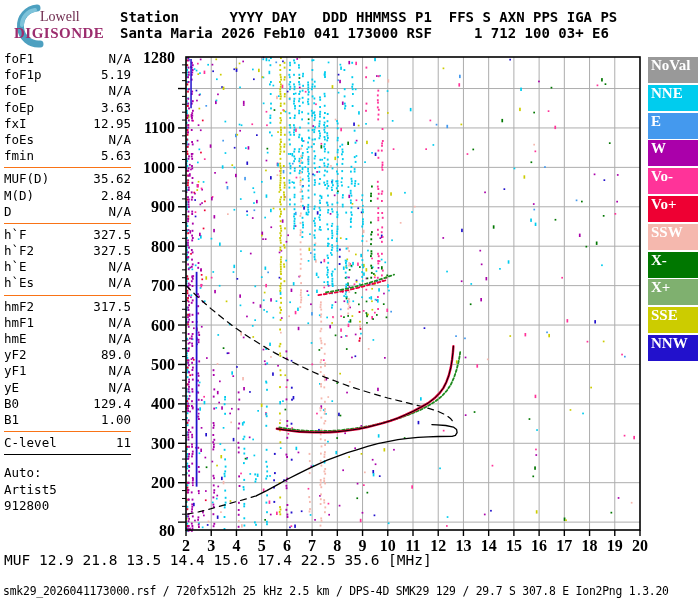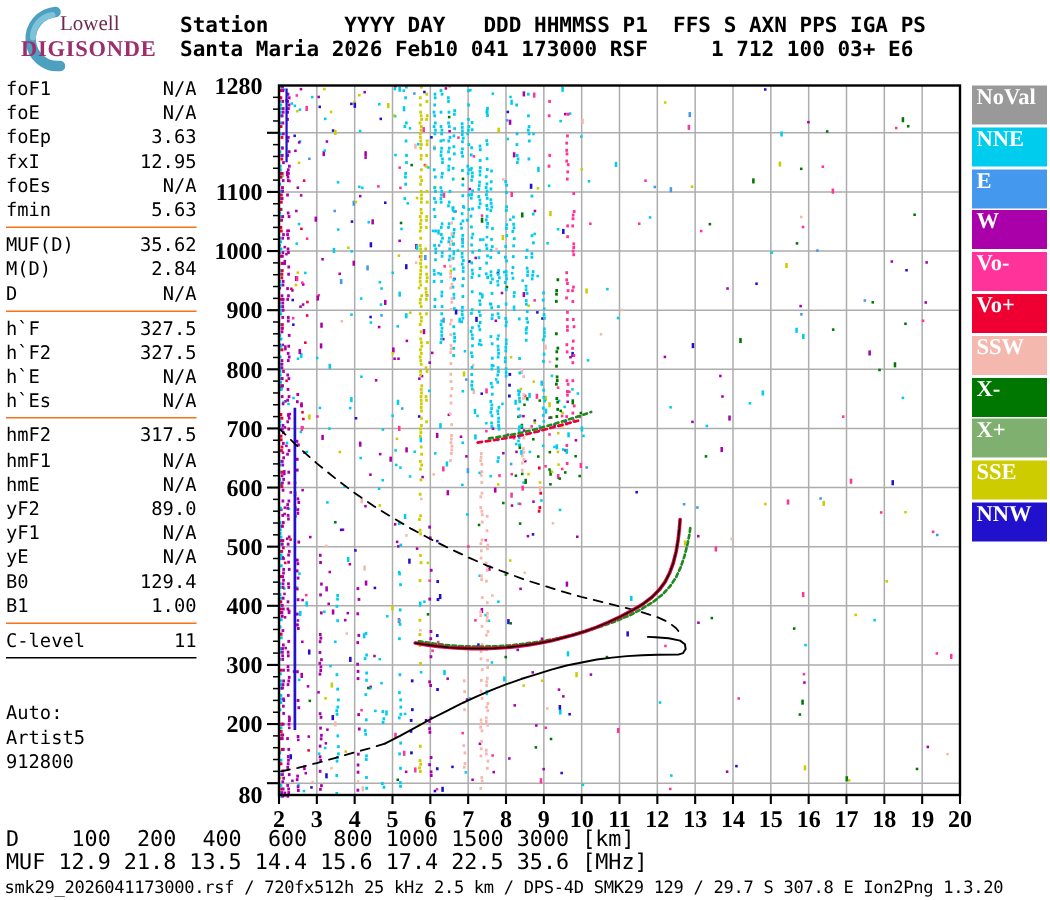--- a/index.html
+++ b/index.html
@@ -10,21 +10,21 @@
   #logo-lowell{position:absolute;left:36px;top:6px;font-family:"Liberation Serif",serif;
        font-size:14px;color:#6E2A4E;}
   #logo-digisonde{position:absolute;left:10px;top:22px;font-family:"Liberation Serif",serif;
        font-weight:bold;font-size:15px;letter-spacing:.5px;color:#9C2D6E;}
   #header{position:absolute;left:120px;top:9px;font-weight:bold;font-size:14px;line-height:16px;}
   #params{position:absolute;left:4px;top:51px;width:127px;font-size:12.5px;}
   .pgroup{margin-top:3px;padding-top:3px;border-top:1px solid #f97316;}
   .pgroup.first{border-top:none;margin-top:0;padding-top:0;}
   .pgroup.boxed{border-bottom:1px solid #000;padding-bottom:3px;text-align:center;}
   .prow{display:flex;justify-content:space-between;height:16.2px;line-height:16.2px;}
-  #auto-block{margin-top:28px;}
+  #auto-block{margin-top:10px;}
   #auto-block div{height:16.4px;line-height:16.4px;}
   #legend{position:absolute;left:648px;top:57px;width:50px;}
   .legend-item{height:26px;line-height:17.8px;margin-bottom:1.8px;padding-left:3px;
        font-family:"Liberation Serif",serif;font-weight:bold;font-size:15px;color:#fff;}
   #footer-rows{position:absolute;left:4px;top:553px;font-size:14.5px;line-height:14.5px;}
   #status-bar{position:absolute;left:3px;top:584px;font-size:11.4px;letter-spacing:-0.2px;}
   svg text{font-family:"Liberation Serif",serif;font-weight:bold;font-size:16px;fill:#000;}
 </style>
 </head>
 <body>
@@ -41,20 +41,24 @@
 <div id="header">
   <div class="mono">Station      YYYY DAY   DDD HHMMSS P1  FFS S AXN PPS IGA PS</div>
   <div class="mono">Santa Maria 2026 Feb10 041 173000 RSF     1 712 100 03+ E6</div>
 </div>
 
 <div id="params">
     <div class="pgroup first">
       <div class="prow">
         <span>foF1</span>
         <span>N/A</span>
+      </div>
+      <div class="prow">
+        <span>foF1p</span>
+        <span>5.19</span>
       </div>
       <div class="prow">
         <span>foE</span>
         <span>N/A</span>
       </div>
       <div class="prow">
         <span>foEp</span>
         <span>3.63</span>
       </div>
       <div class="prow">
@@ -2386,17 +2390,16 @@
     <div class="legend-item" style="background: rgb(255, 51, 153);">Vo-</div>
     <div class="legend-item" style="background: rgb(238, 0, 51);">Vo+</div>
     <div class="legend-item" style="background: rgb(245, 184, 174);">SSW</div>
     <div class="legend-item" style="background: rgb(0, 119, 0);">X-</div>
     <div class="legend-item" style="background: rgb(127, 176, 111);">X+</div>
     <div class="legend-item" style="background: rgb(204, 204, 0);">SSE</div>
     <div class="legend-item" style="background: rgb(34, 17, 204);">NNW</div>
   </div>
 
 <div id="footer-rows">
-  <div class="mono" id="d-row">D    100  200  400  600  800 1000 1500 3000 [km]</div>
   <div class="mono" id="muf-row">MUF 12.9 21.8 13.5 14.4 15.6 17.4 22.5 35.6 [MHz]</div>
 </div>
 
 <div id="status-bar" class="mono">smk29_2026041173000.rsf / 720fx512h 25 kHz 2.5 km / DPS-4D SMK29 129 / 29.7 S 307.8 E Ion2Png 1.3.20</div>
 
 </body></html>

